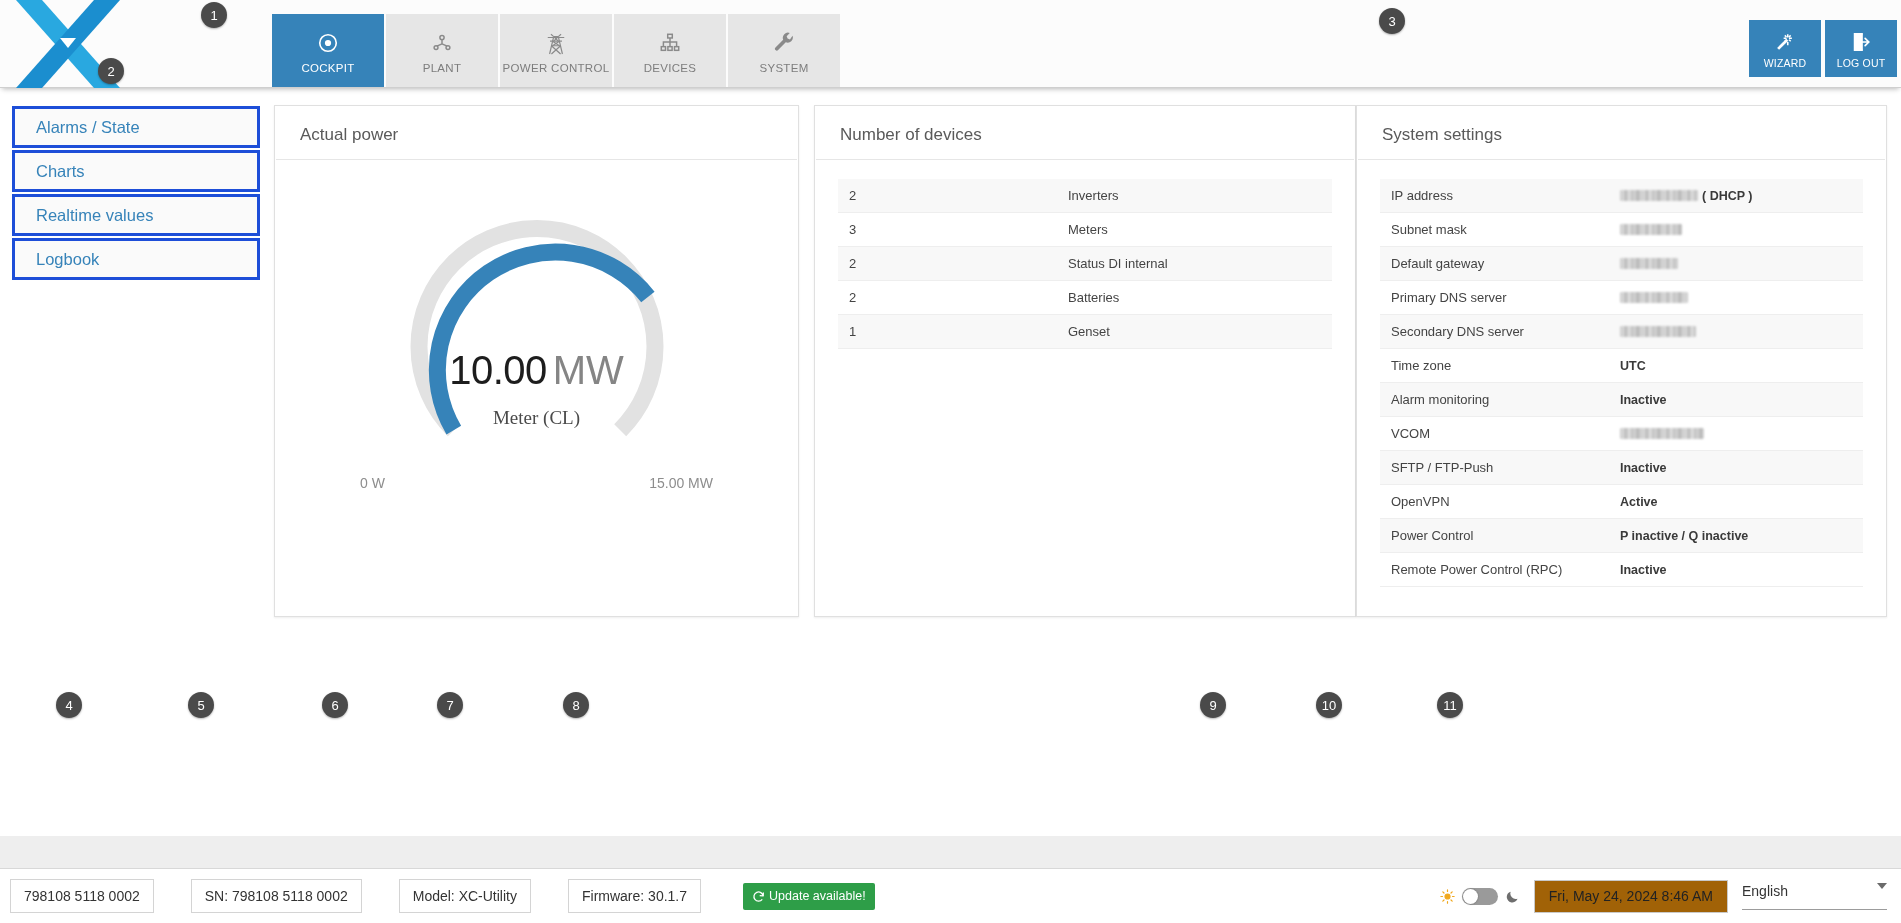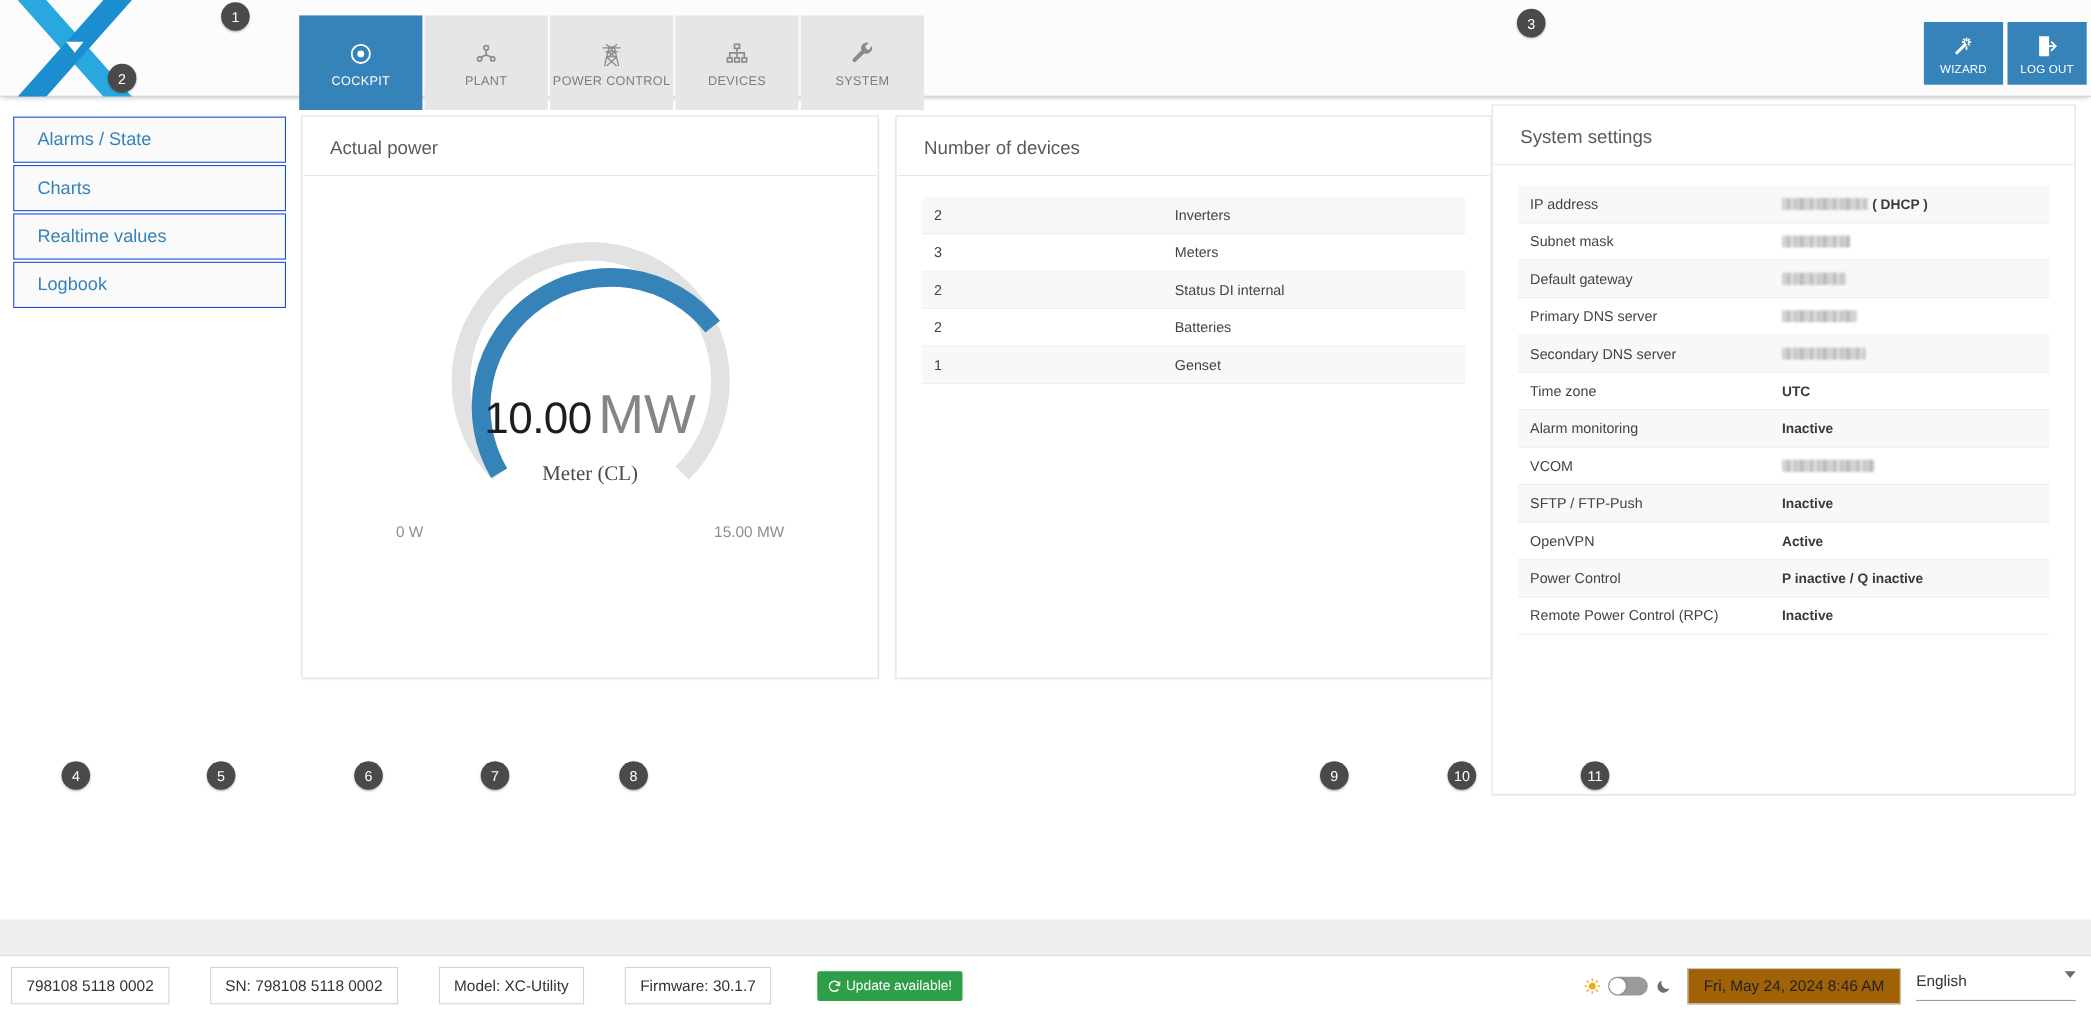--- a/index.html
+++ b/index.html
@@ -33,21 +33,21 @@
     width: 120px; height: 88px;
   }
   .nav-tabs {
     position: absolute;
     left: 272px; top: 14px;
     display: flex;
     height: 73px;
   }
   .tab {
     width: 112px;
-    height: 86px;
+    height: 73px;
     background: #e6e6e6;
     margin-right: 2px;
     display: flex;
     flex-direction: column;
     align-items: center;
     justify-content: center;
     cursor: pointer;
     user-select: none;
   }
   .tab .tab-icon {
@@ -89,21 +89,21 @@
 
   
   .sidebar {
     position: absolute;
     left: 12px; top: 106px;
     width: 248px;
   }
   .side-item {
     height: 42px;
     background: #fafafa;
-    border: 1px solid #1d4ed8;
+    border: 3px solid #1d4ed8;
     margin-bottom: 2px;
     display: flex;
     align-items: center;
     padding-left: 21px;
     color: #3683b9;
     font-size: 16.5px;
     cursor: pointer;
   }
 
   
@@ -116,21 +116,21 @@
   .panel-title {
     font-size: 17px;
     color: #5a5a5a;
     padding: 19px 4px 14px 24px;
     border-bottom: 1px solid #e6e6e6;
     margin: 0 1px;
   }
 
   #panel-power { left: 274px; top: 105px; width: 525px; height: 512px; }
   #panel-devices { left: 814px; top: 105px; width: 542px; height: 512px; }
-  #panel-settings { left: 1356px; top: 95px; width: 531px; height: 628px; }
+  #panel-settings { left: 1356px; top: 105px; width: 531px; height: 512px; }
 
   
   .gauge-wrap {
     position: relative;
     width: 100%;
     height: 400px;
   }
   .gauge-svg {
     position: absolute;
     left: 50%;
@@ -142,21 +142,21 @@
     left: 0; right: 0;
     top: 188px;
     text-align: center;
   }
   .gauge-value {
     font-size: 40px;
     color: #1d1d1d;
     letter-spacing: -0.5px;
   }
   .gauge-unit {
-    font-size: 50px;
+    font-size: 40px;
     color: #858585;
     margin-left: 6px;
     text-align: center;
   }
   .gauge-sub {
     margin-top: 14px;
     font-size: 19px;
     color: #4a4a4a;
     font-family: Liberation Serif, serif;
   }

